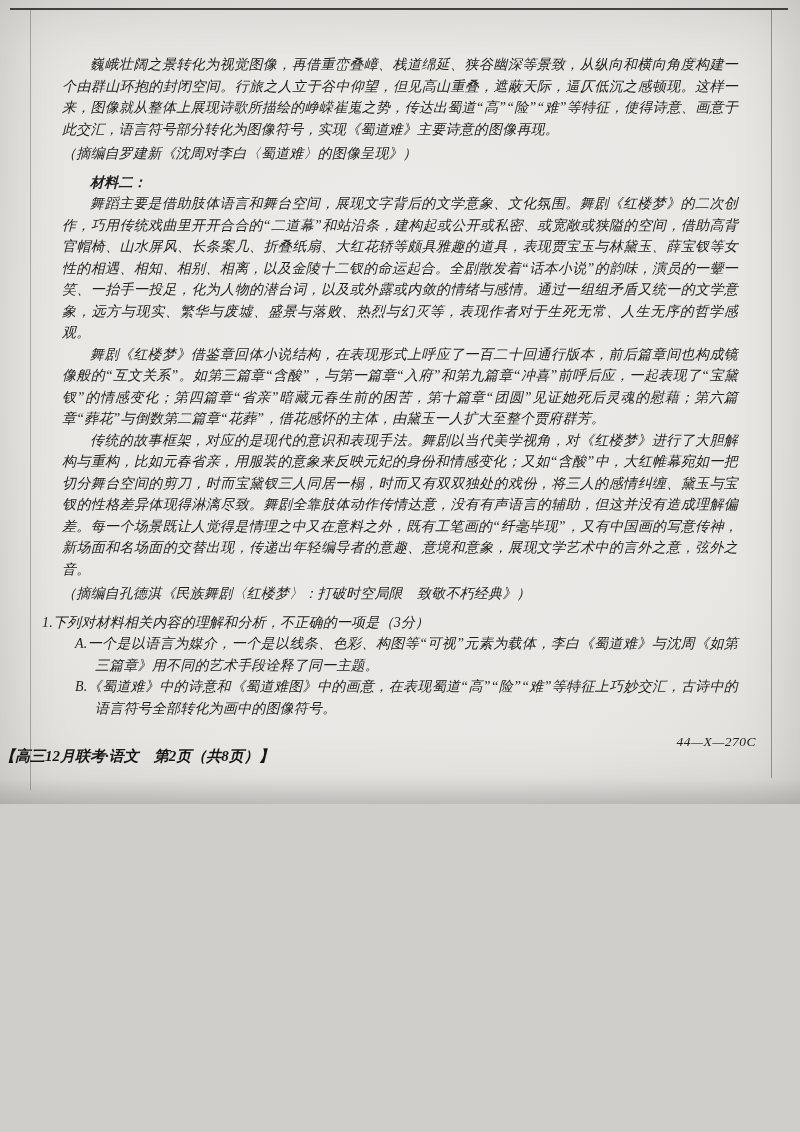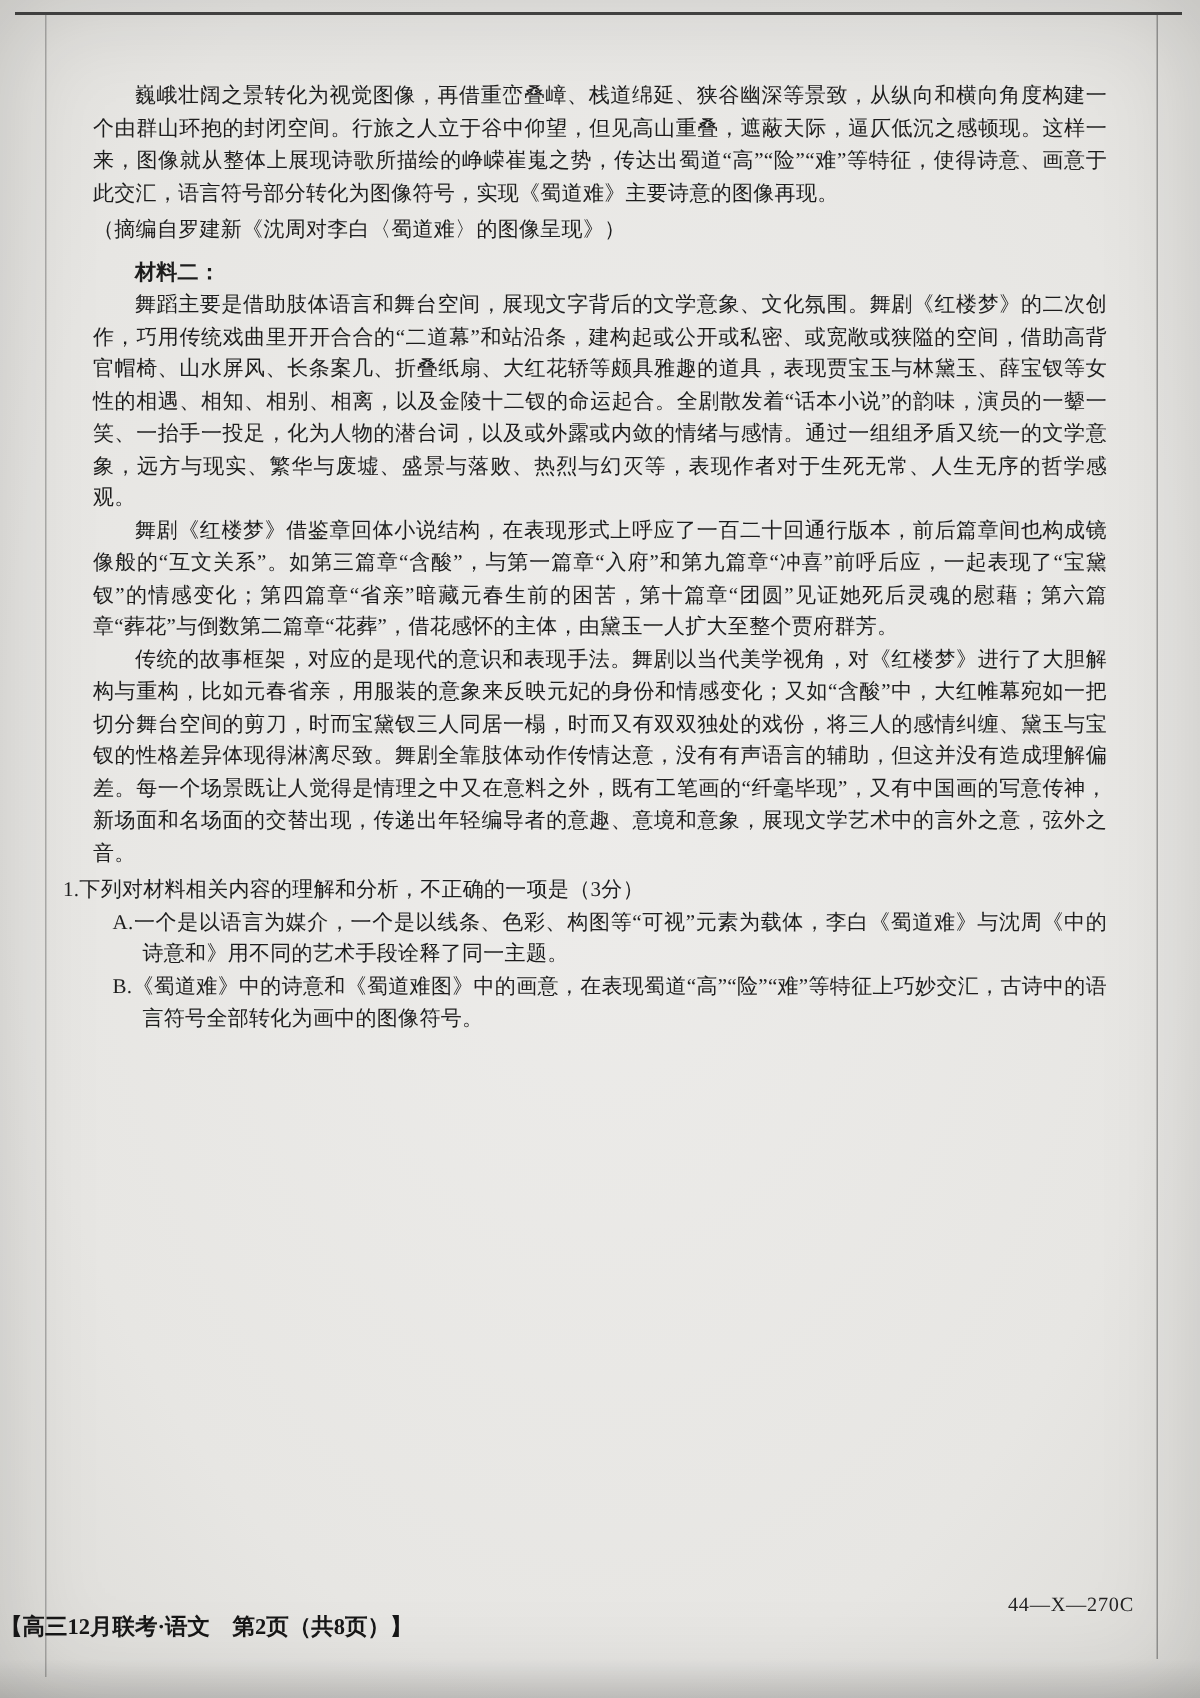--- a/index.html
+++ b/index.html
@@ -1,24 +1,25 @@
 <!DOCTYPE html>
 <html><head>
 <meta charset="utf-8">
 <style>
   html,body{margin:0;padding:0;background:#cfcecb;}
   .page{
     position:relative;
-    width:800px;height:1132px;
+    width:800px;height:804px;
     background:#eae9e6;
     background-image:radial-gradient(ellipse at 50% 45%, #edecea 0%, #e7e6e3 70%, #dddcd8 100%);
     font-family:"Liberation Serif","DejaVu Serif",serif;
     color:#1d1d1d;
     overflow:hidden;
     box-shadow:inset 0 0 70px rgba(0,0,0,.14);
+    font-style:italic;
   }
   .scan-top-line{position:absolute;left:10px;right:12px;top:8px;height:2px;background:#262626;opacity:.85;}
   .scan-left-line{position:absolute;left:30px;top:9px;bottom:14px;width:1px;background:rgba(70,70,70,.38);}
   .scan-right-line{position:absolute;right:28px;top:9px;bottom:26px;width:1px;background:rgba(70,70,70,.5);}
   .scan-bottom-shade{position:absolute;left:0;right:0;bottom:0;height:26px;background:linear-gradient(to bottom, rgba(0,0,0,0), rgba(0,0,0,.12));}
   .content{
     position:absolute;left:62px;top:54px;width:676px;
     font-size:14px;line-height:21.5px;
     text-align:justify;text-justify:inter-ideograph;
     letter-spacing:.2px;
@@ -56,24 +57,25 @@
 
     <p class="material-heading">材料二：</p>
 
     <p>舞蹈主要是借助肢体语言和舞台空间，展现文字背后的文学意象、文化氛围。舞剧《红楼梦》的二次创作，巧用传统戏曲里开开合合的“二道幕”和站沿条，建构起或公开或私密、或宽敞或狭隘的空间，借助高背官帽椅、山水屏风、长条案几、折叠纸扇、大红花轿等颇具雅趣的道具，表现贾宝玉与林黛玉、薛宝钗等女性的相遇、相知、相别、相离，以及金陵十二钗的命运起合。全剧散发着“话本小说”的韵味，演员的一颦一笑、一抬手一投足，化为人物的潜台词，以及或外露或内敛的情绪与感情。通过一组组矛盾又统一的文学意象，远方与现实、繁华与废墟、盛景与落败、热烈与幻灭等，表现作者对于生死无常、人生无序的哲学感观。</p>
 
     <p>舞剧《红楼梦》借鉴章回体小说结构，在表现形式上呼应了一百二十回通行版本，前后篇章间也构成镜像般的“互文关系”。如第三篇章“含酸”，与第一篇章“入府”和第九篇章“冲喜”前呼后应，一起表现了“宝黛钗”的情感变化；第四篇章“省亲”暗藏元春生前的困苦，第十篇章“团圆”见证她死后灵魂的慰藉；第六篇章“葬花”与倒数第二篇章“花葬”，借花感怀的主体，由黛玉一人扩大至整个贾府群芳。</p>
 
     <p>传统的故事框架，对应的是现代的意识和表现手法。舞剧以当代美学视角，对《红楼梦》进行了大胆解构与重构，比如元春省亲，用服装的意象来反映元妃的身份和情感变化；又如“含酸”中，大红帷幕宛如一把切分舞台空间的剪刀，时而宝黛钗三人同居一榻，时而又有双双独处的戏份，将三人的感情纠缠、黛玉与宝钗的性格差异体现得淋漓尽致。舞剧全靠肢体动作传情达意，没有有声语言的辅助，但这并没有造成理解偏差。每一个场景既让人觉得是情理之中又在意料之外，既有工笔画的“纤毫毕现”，又有中国画的写意传神，新场面和名场面的交替出现，传递出年轻编导者的意趣、意境和意象，展现文学艺术中的言外之意，弦外之音。</p>
 
 
+    <p class="attribution">（摘编自孔德淇《民族舞剧〈红楼梦〉：打破时空局限　致敬不朽经典》）</p>
 
     <p class="question-stem">1.下列对材料相关内容的理解和分析，不正确的一项是（3分）</p>
 
-    <p class="option">A.一个是以语言为媒介，一个是以线条、色彩、构图等“可视”元素为载体，李白《蜀道难》与沈周《中的诗意和》用不同的艺术手段诠释了同一主题。</p>
+    <p class="option">A.一个是以语言为媒介，一个是以线条、色彩、构图等“可视”元素为载体，李白《蜀道难》与沈周《如第三篇章》用不同的艺术手段诠释了同一主题。</p>
 
     <p class="option">B.《蜀道难》中的诗意和《蜀道难图》中的画意，在表现蜀道“高”“险”“难”等特征上巧妙交汇，古诗中的语言符号全部转化为画中的图像符号。</p>
 
   </div>
 
   <div class="page-code">44—X—270C</div>
 
   <div class="page-footer">【高三12月联考·语文　第2页（共8页）】</div>
 
 </div>

